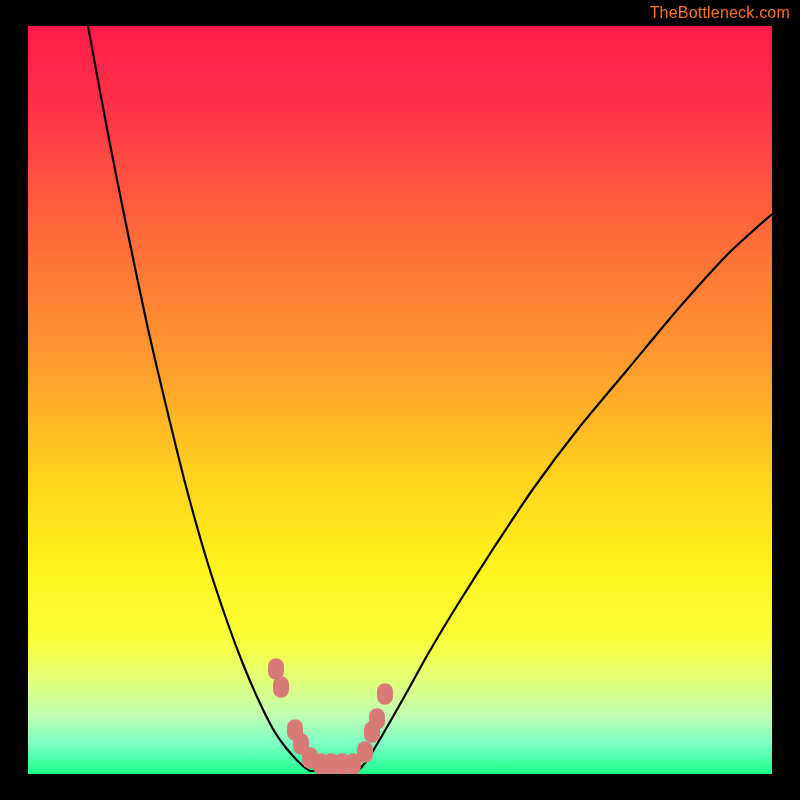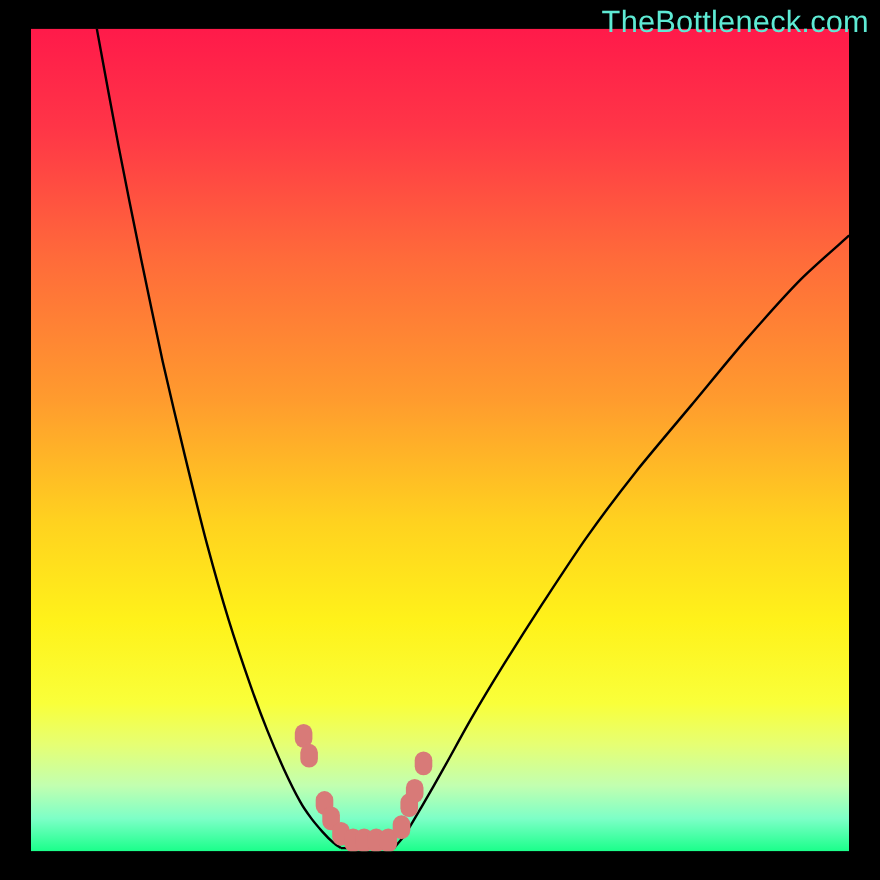--- a/index.html
+++ b/index.html
@@ -23,22 +23,22 @@
     position: absolute;
     left: 0;
     top: 0;
     width: 100%;
     height: 100%;
   }
   .watermark {
     position: absolute;
     top: 4px;
     right: 10px;
-    color: #5eead4;
-    font-size: 28px;
+    color: #f97316;
+    font-size: 16px;
     letter-spacing: 0.2px;
     font-weight: 400;
     z-index: 50;
     text-align: right;
   }
   svg.curves {
     position: absolute;
     left: 0;
     top: 0;
     width: 100%;

